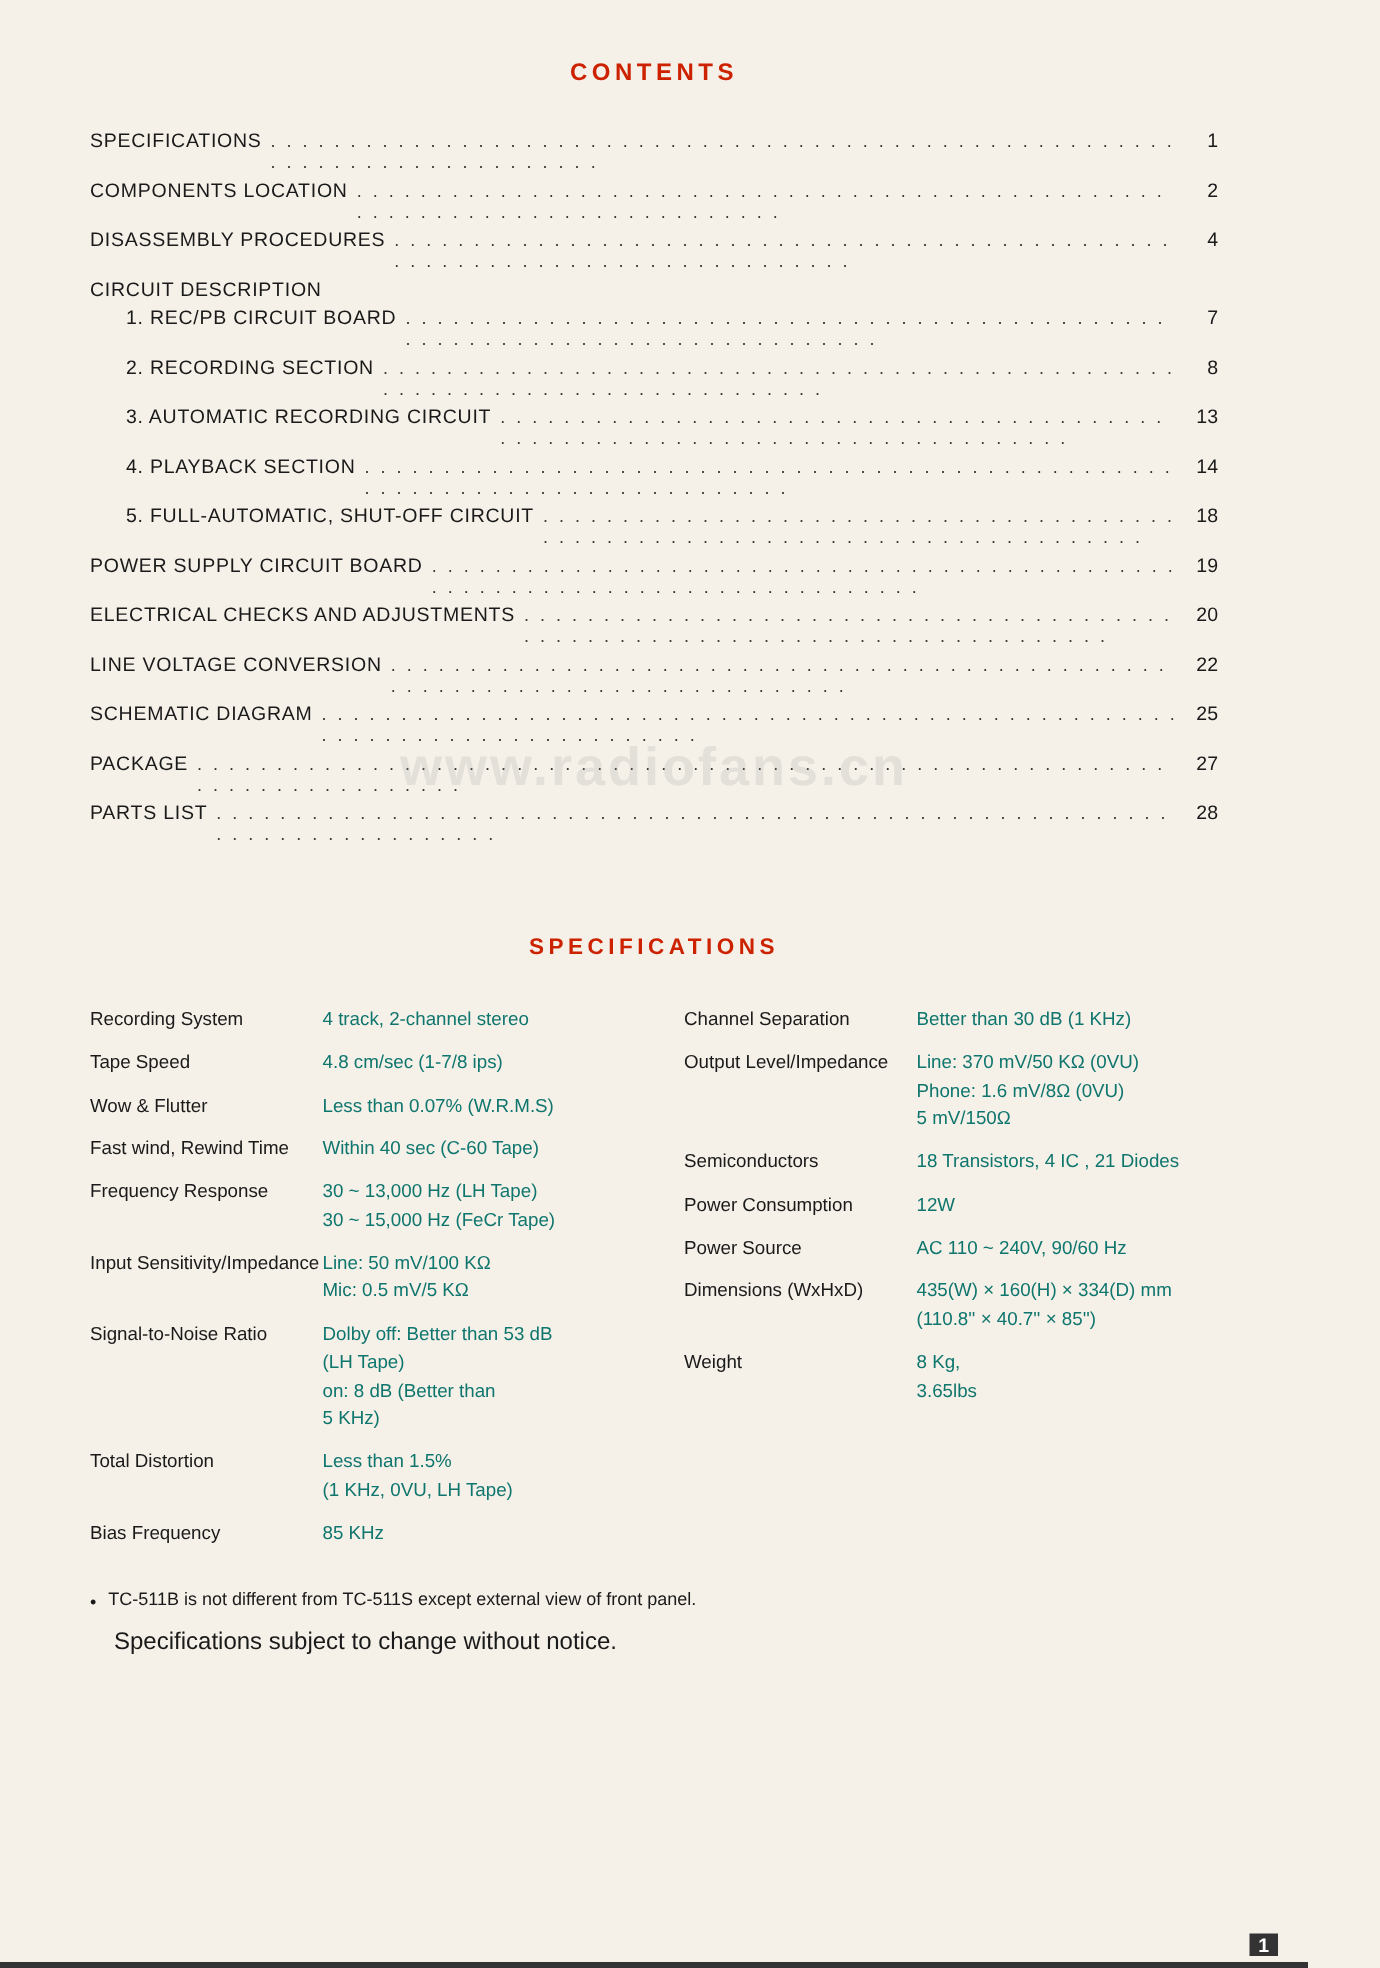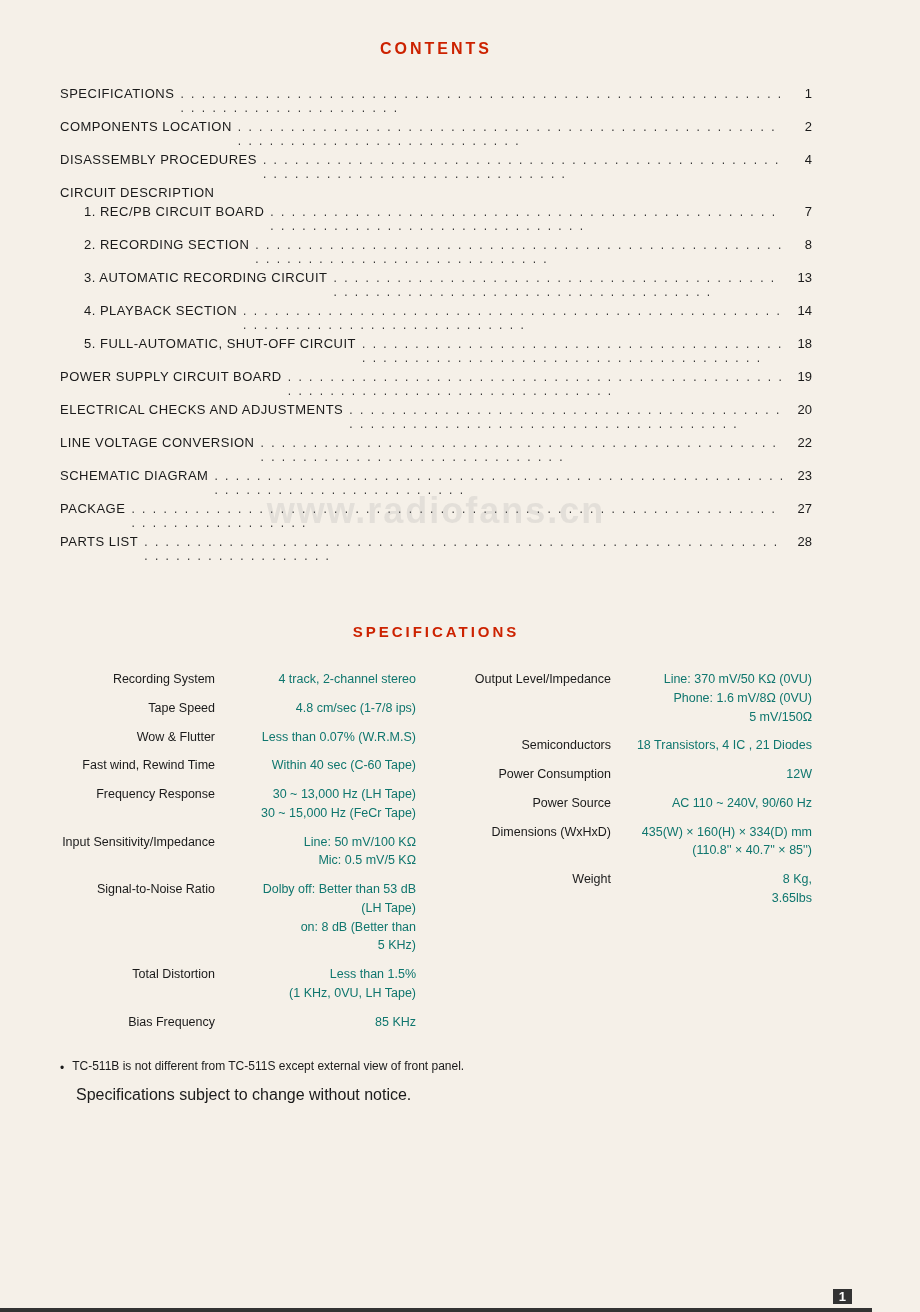--- a/index.html
+++ b/index.html
@@ -101,21 +101,20 @@
     }
 
     .specs-columns {
       display: flex;
       gap: 40px;
       width: 100%;
     }
 
     .specs-col {
       flex: 1;
-      text-align: right;
     }
 
     .spec-item {
       display: flex;
       margin-bottom: 10px;
       align-items: flex-start;
       font-family: Arial, sans-serif;
       font-size: 12.5px;
     }
 
@@ -246,21 +245,21 @@
           <span class="toc-page">20</span>
         </div>
         <div class="toc-row">
           <span class="toc-label">LINE VOLTAGE CONVERSION</span>
           <span class="toc-dots">. . . . . . . . . . . . . . . . . . . . . . . . . . . . . . . . . . . . . . . . . . . . . . . . . . . . . . . . . . . . . . . . . . . . . . . . . . . . . .</span>
           <span class="toc-page">22</span>
         </div>
         <div class="toc-row">
           <span class="toc-label">SCHEMATIC DIAGRAM</span>
           <span class="toc-dots">. . . . . . . . . . . . . . . . . . . . . . . . . . . . . . . . . . . . . . . . . . . . . . . . . . . . . . . . . . . . . . . . . . . . . . . . . . . . . .</span>
-          <span class="toc-page">23</span>
+          <span class="toc-page">25</span>
         </div>
         <div class="toc-row">
           <span class="toc-label">PACKAGE</span>
           <span class="toc-dots">. . . . . . . . . . . . . . . . . . . . . . . . . . . . . . . . . . . . . . . . . . . . . . . . . . . . . . . . . . . . . . . . . . . . . . . . . . . . . .</span>
           <span class="toc-page">27</span>
         </div>
         <div class="toc-row">
           <span class="toc-label">PARTS LIST</span>
           <span class="toc-dots">. . . . . . . . . . . . . . . . . . . . . . . . . . . . . . . . . . . . . . . . . . . . . . . . . . . . . . . . . . . . . . . . . . . . . . . . . . . . . .</span>
           <span class="toc-page">28</span>
@@ -322,20 +321,24 @@
               <span class="sub-line">Less than 1.5%</span>
               <span class="sub-line">(1 KHz, 0VU, LH Tape)</span>
             </div>
           </div>
           <div class="spec-item">
             <div class="spec-label">Bias Frequency</div>
             <div class="spec-value">85 KHz</div>
           </div>
         </div>
       <div class="specs-col" id="specs-right">
+          <div class="spec-item">
+            <div class="spec-label">Channel Separation</div>
+            <div class="spec-value">Better than 30 dB (1 KHz)</div>
+          </div>
           <div class="spec-item">
             <div class="spec-label">Output Level/Impedance</div>
             <div class="spec-value">
               <span class="sub-line">Line:  370 mV/50 KΩ (0VU)</span>
               <span class="sub-line">Phone:  1.6 mV/8Ω (0VU)</span>
               <span class="sub-line">        5 mV/150Ω</span>
             </div>
           </div>
           <div class="spec-item">
             <div class="spec-label">Semiconductors</div>

